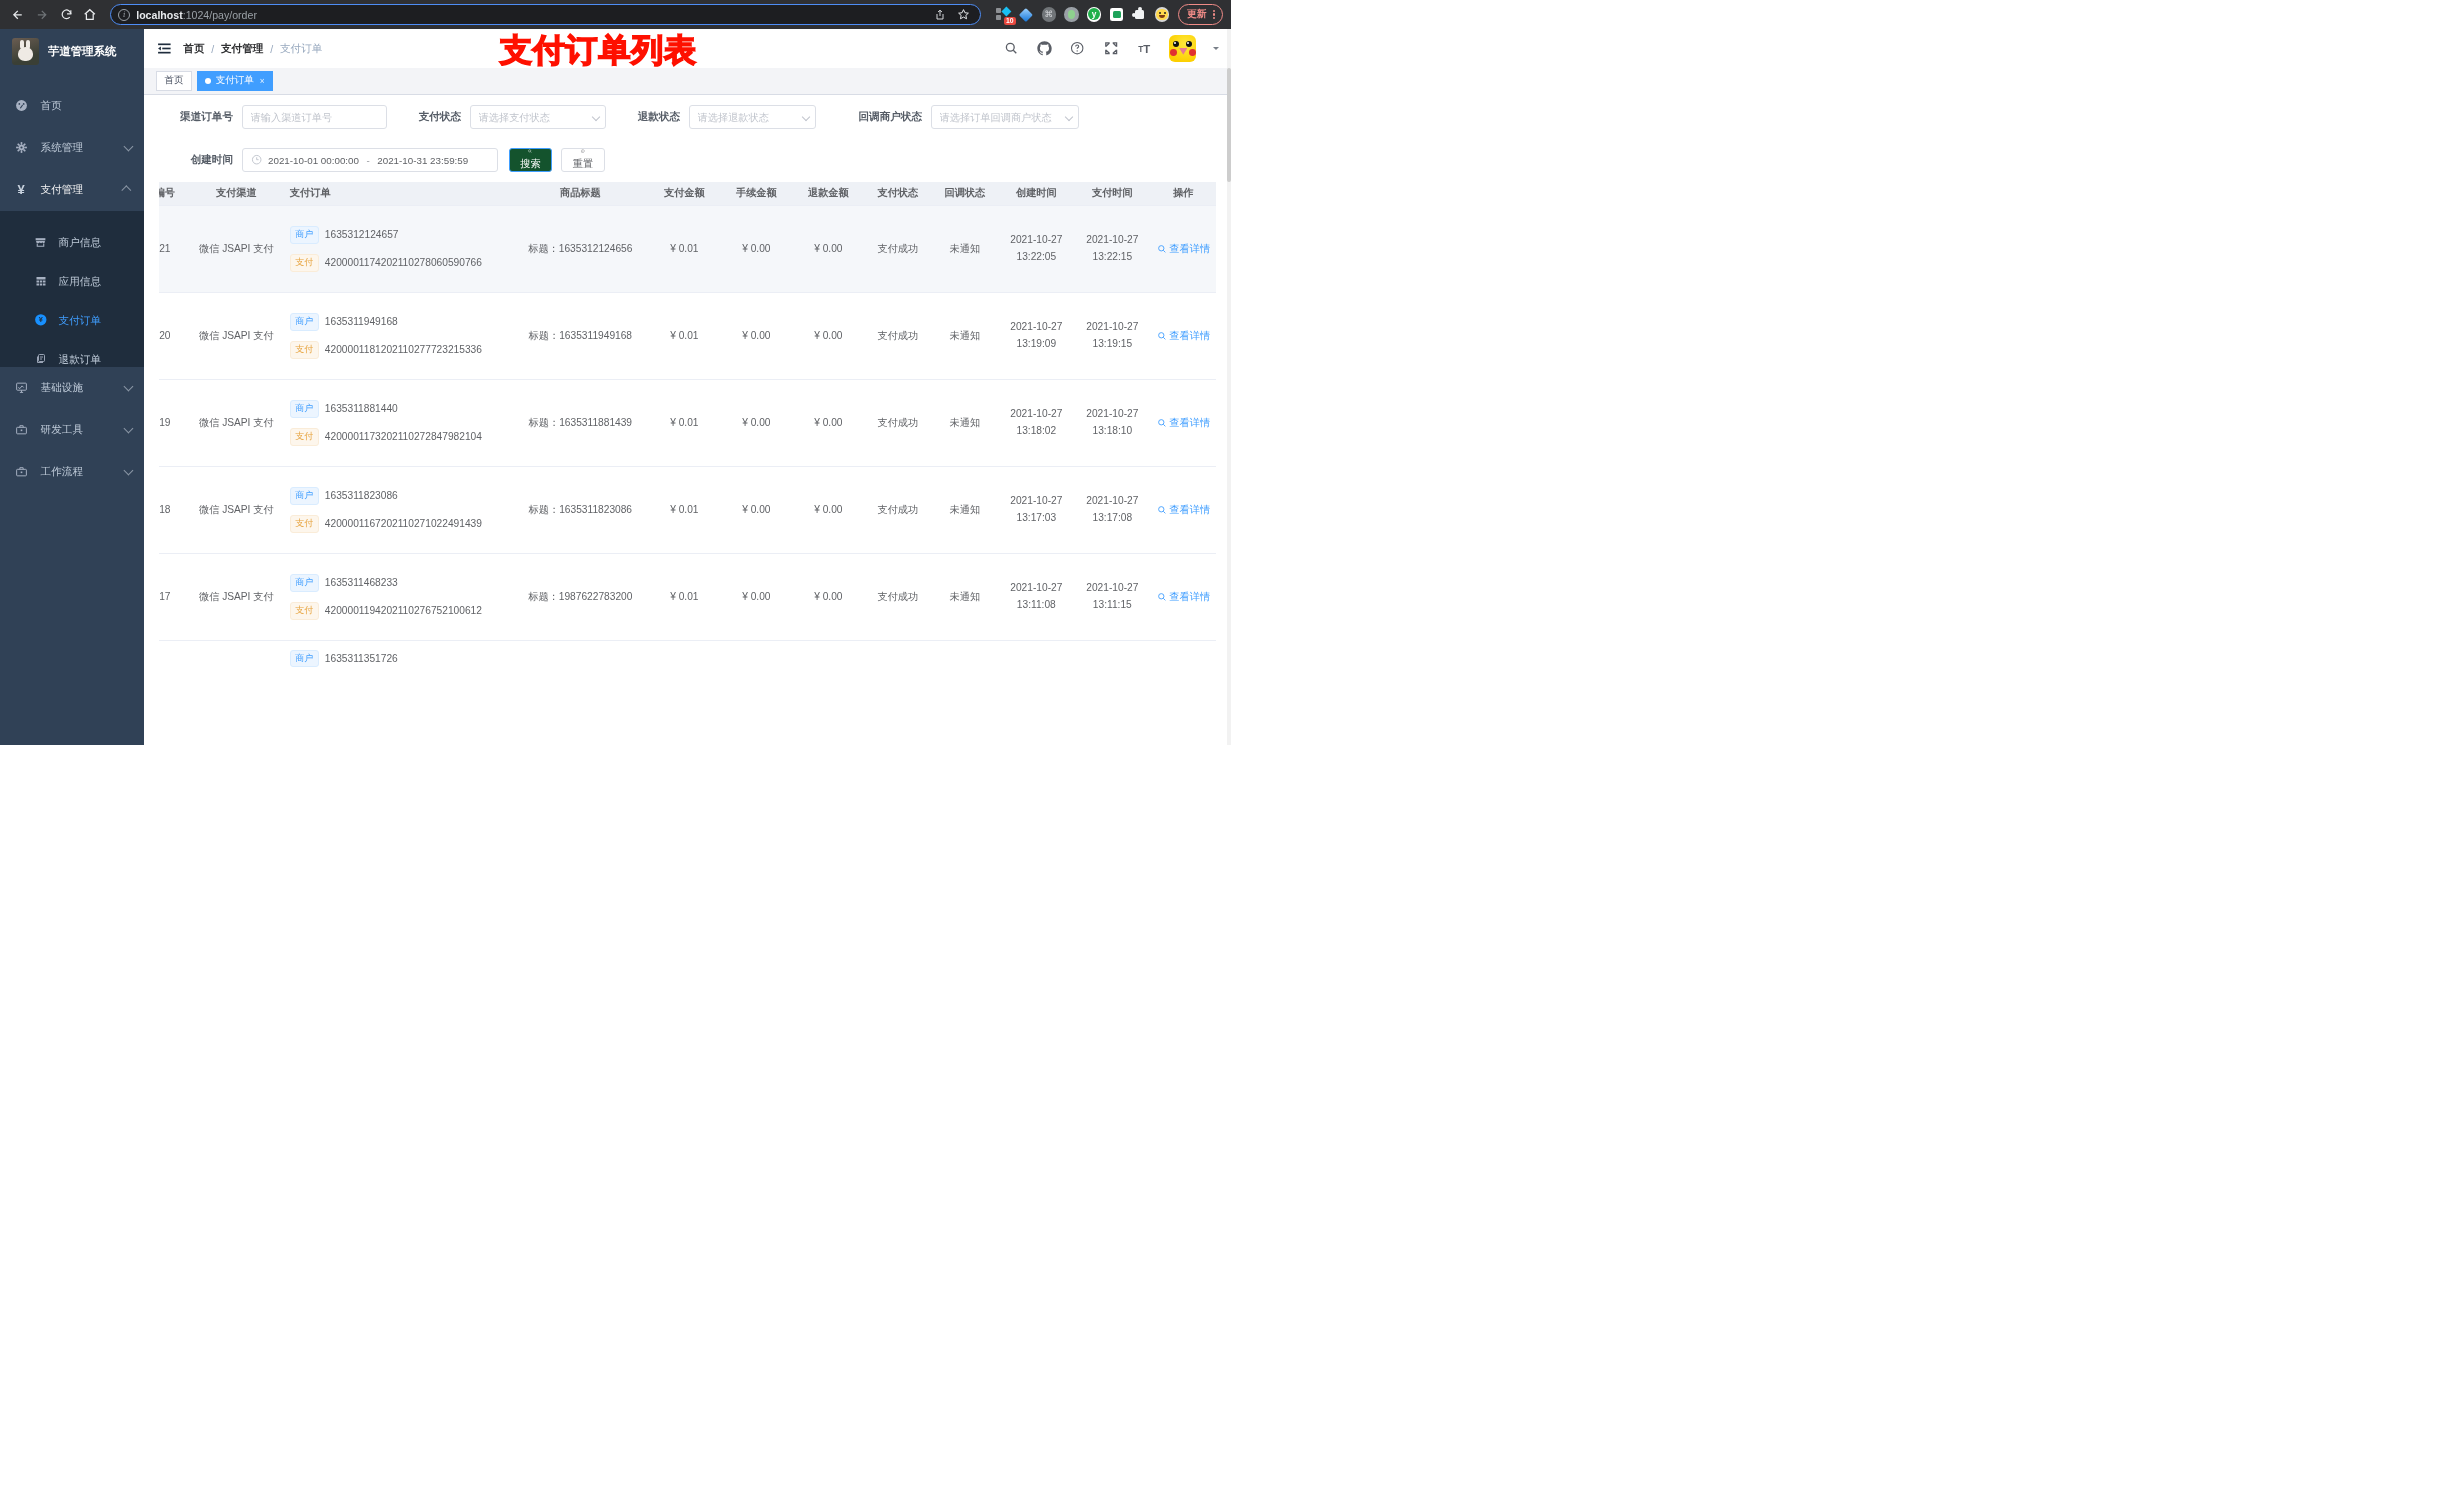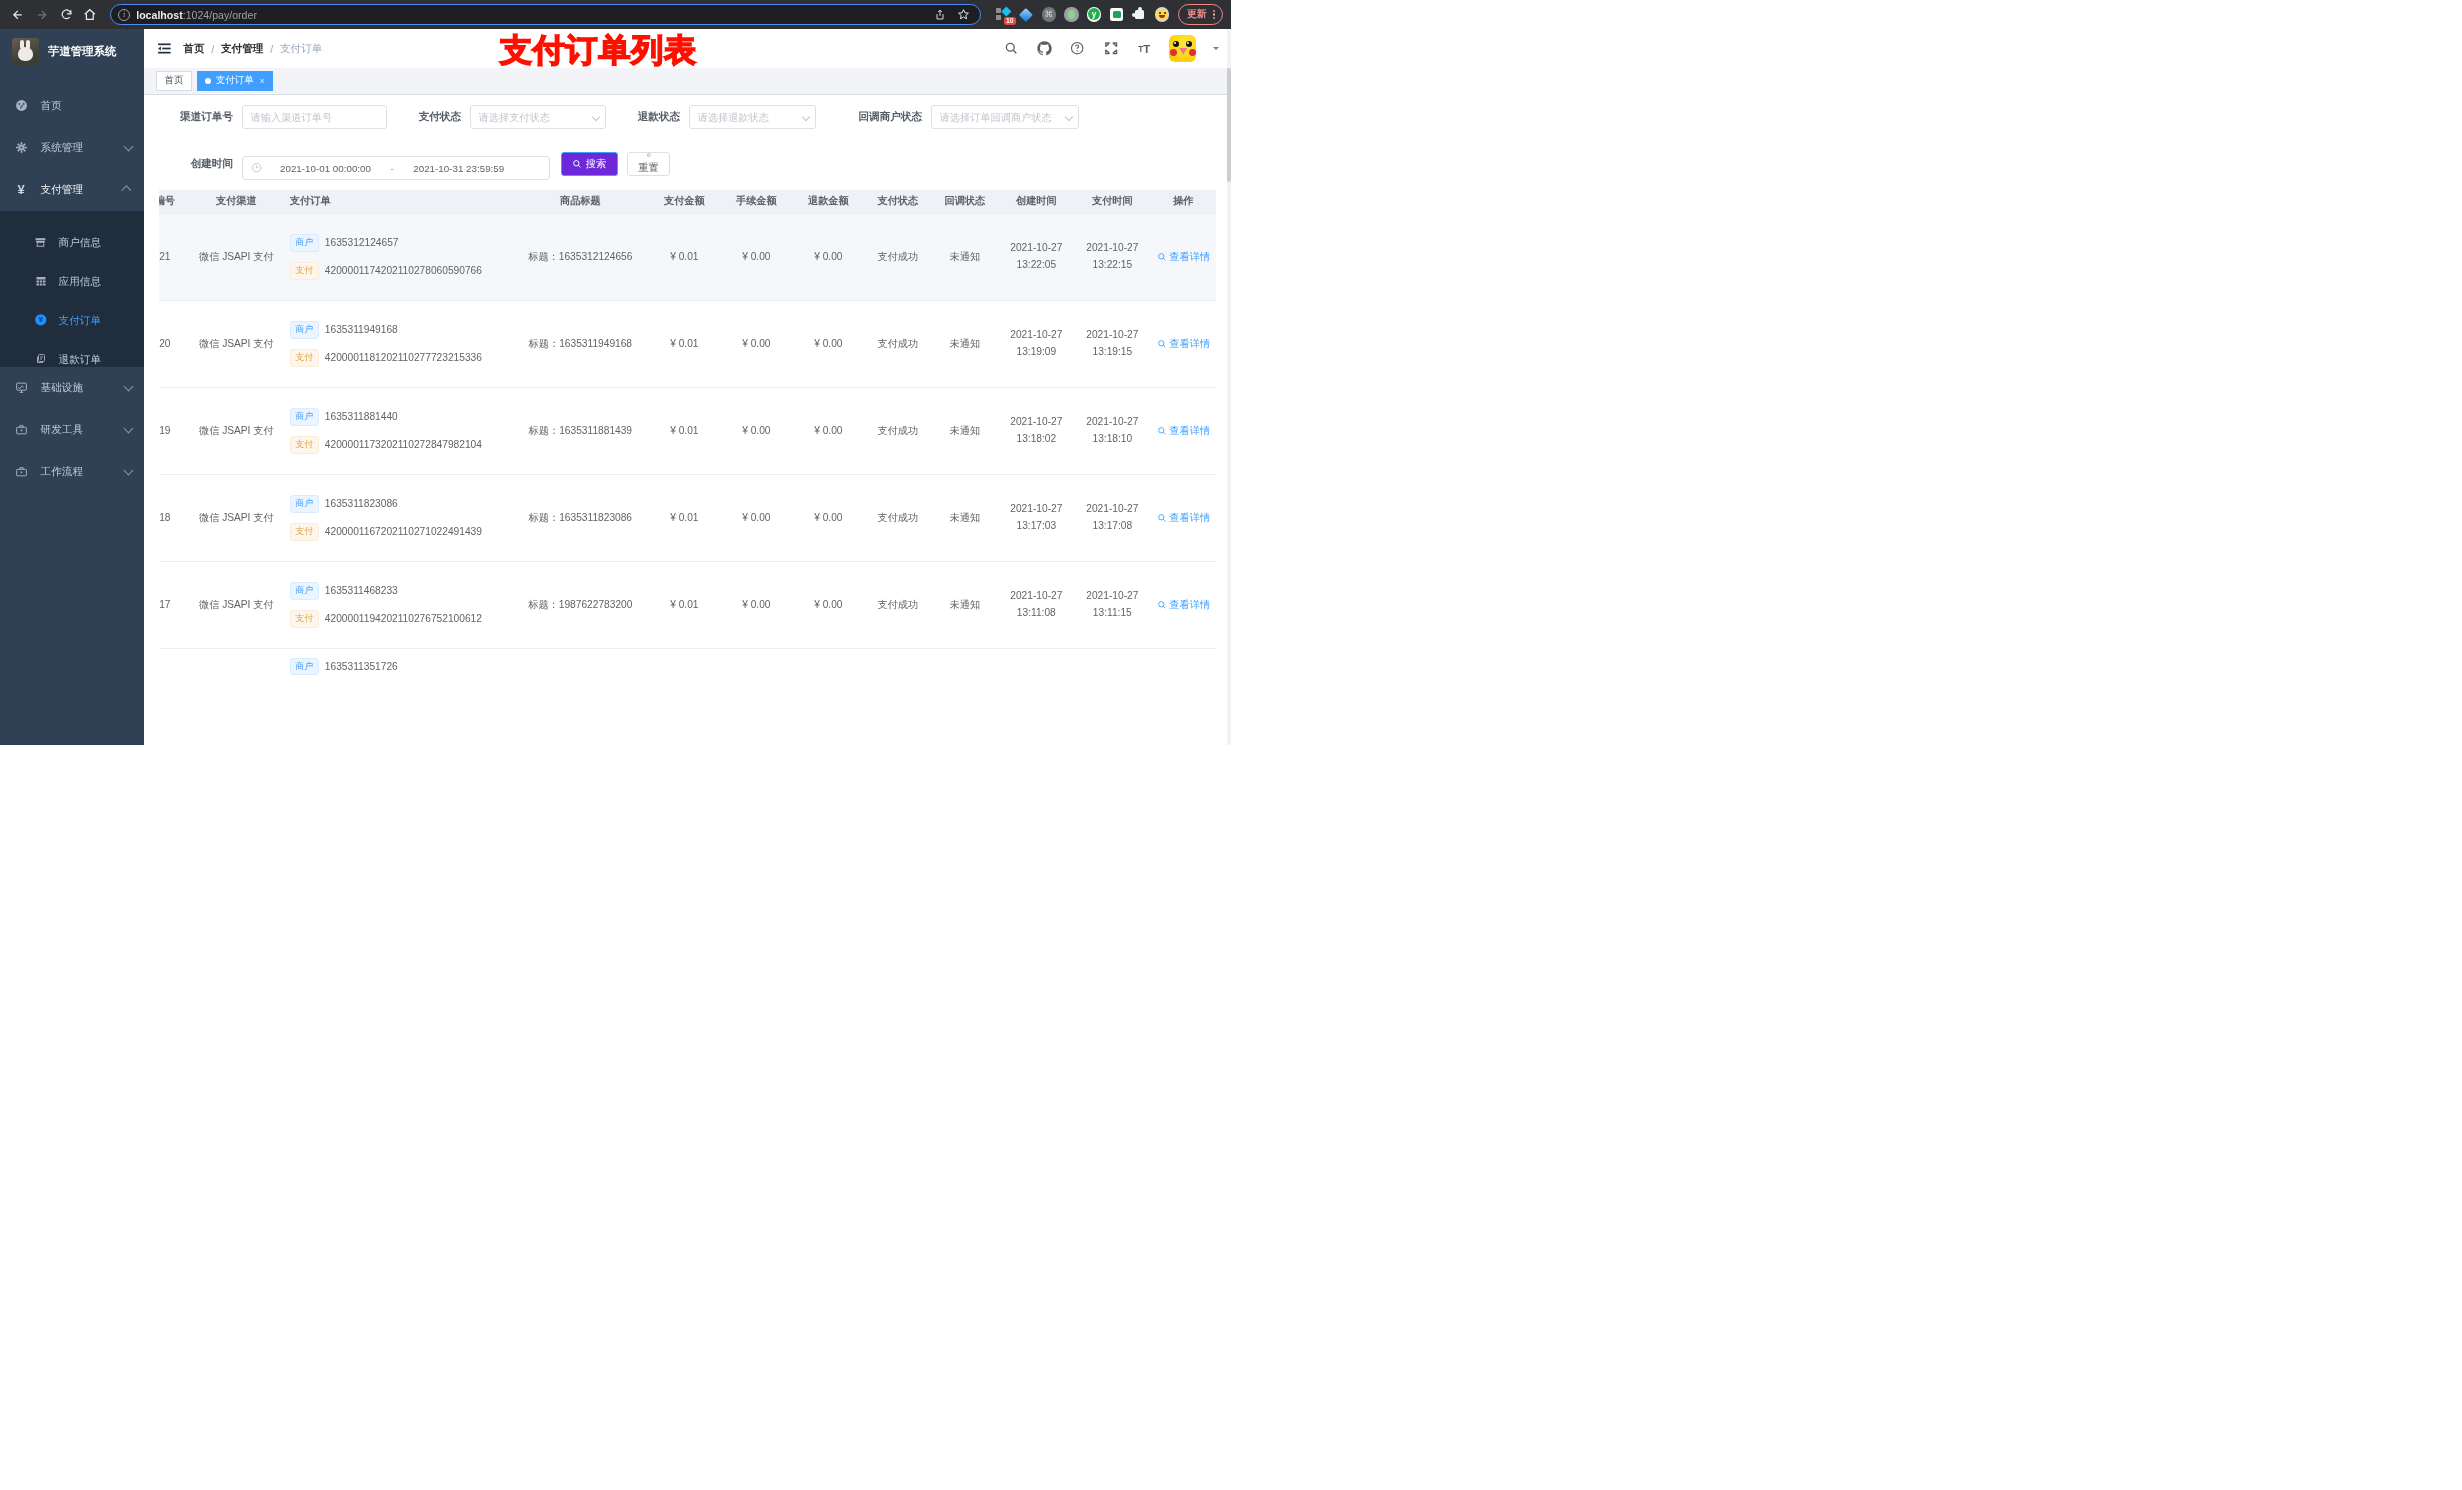--- a/index.html
+++ b/index.html
@@ -89,27 +89,27 @@
   .f-label { text-align:right; padding-right:9px; font-size:10.6px; color:#555c66; font-weight:600; white-space:nowrap; }
   .f-field { position:relative; }
   .el-input { width:100%; height:24px; border:0.8px solid #dcdfe6; border-radius:3px; padding:0 7.6px; font-size:10.2px;
     color:#606266; background:#fff; outline:none; font-family:inherit; }
   .el-input::placeholder { color:#c0c4cc; }
   .has-chev .el-input { padding-right:19.7px; }
   .sel-chev { position:absolute; right:6.8px; top:9px; width:6px; height:6px; border-right:1.1px solid #c0c4cc;
     border-bottom:1.1px solid #c0c4cc; transform:rotate(45deg); pointer-events:none; }
   .row3 { display:flex; align-items:center; }
   .row3 .f-label { width:83px; flex:0 0 auto; }
-  .daterange { width:308px; height:24px; border:0.8px solid #dcdfe6; border-radius:3px; display:flex; align-items:center;
-    padding:0 7.6px; gap:18px; font-size:9.8px; color:#606266; flex:0 0 auto;margin-top:8px; }
+  .daterange { width:256px; height:24px; border:0.8px solid #dcdfe6; border-radius:3px; display:flex; align-items:center;
+    padding:0 7.6px; gap:6px; font-size:9.8px; color:#606266; flex:0 0 auto; }
   .daterange .d { white-space:nowrap; }
   .daterange .sep { color:#909399; padding:0 1.5px; }
   .btn { height:24px; border-radius:3px; font-size:10.2px; display:inline-flex; align-items:center; gap:3.8px;
     padding:0 10.6px; cursor:pointer; border:0.8px solid #dcdfe6; background:#fff; color:#606266; font-family:inherit; }
-  .btn-primary { background:#6d28d9; border-color:#409eff; color:#fff; }
+  .btn-primary { background:#14532d; border-color:#409eff; color:#fff;flex-direction:column; }
   .btn-search { margin-left:10.6px; }
   .btn-reset { margin-left:9px;flex-direction:column; }
   .btn-export { color:#e6a23c; border-color:#f5dab1; background:#fdf6ec; height:23px; font-weight:600; }
   .toolbar { display:flex; align-items:center; margin-top:23px; }
   .tool-right { margin-left:auto; display:flex; gap:7.6px; }
   .circle-btn { width:23px; height:23px; border-radius:50%; border:0.8px solid #dcdfe6; background:#fff; display:flex;
     align-items:center; justify-content:center; cursor:pointer; color:#606266; }
 
   
   .table-clip { margin-top:9.8px; overflow:hidden; }

